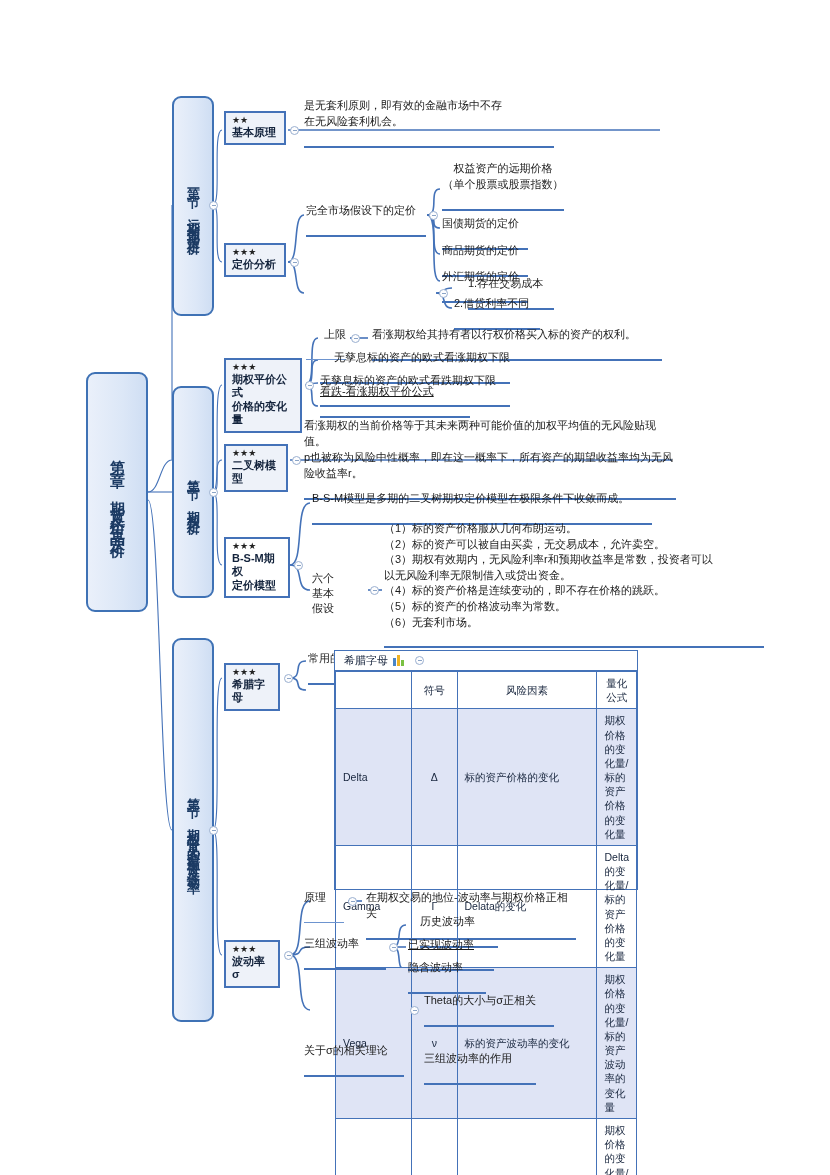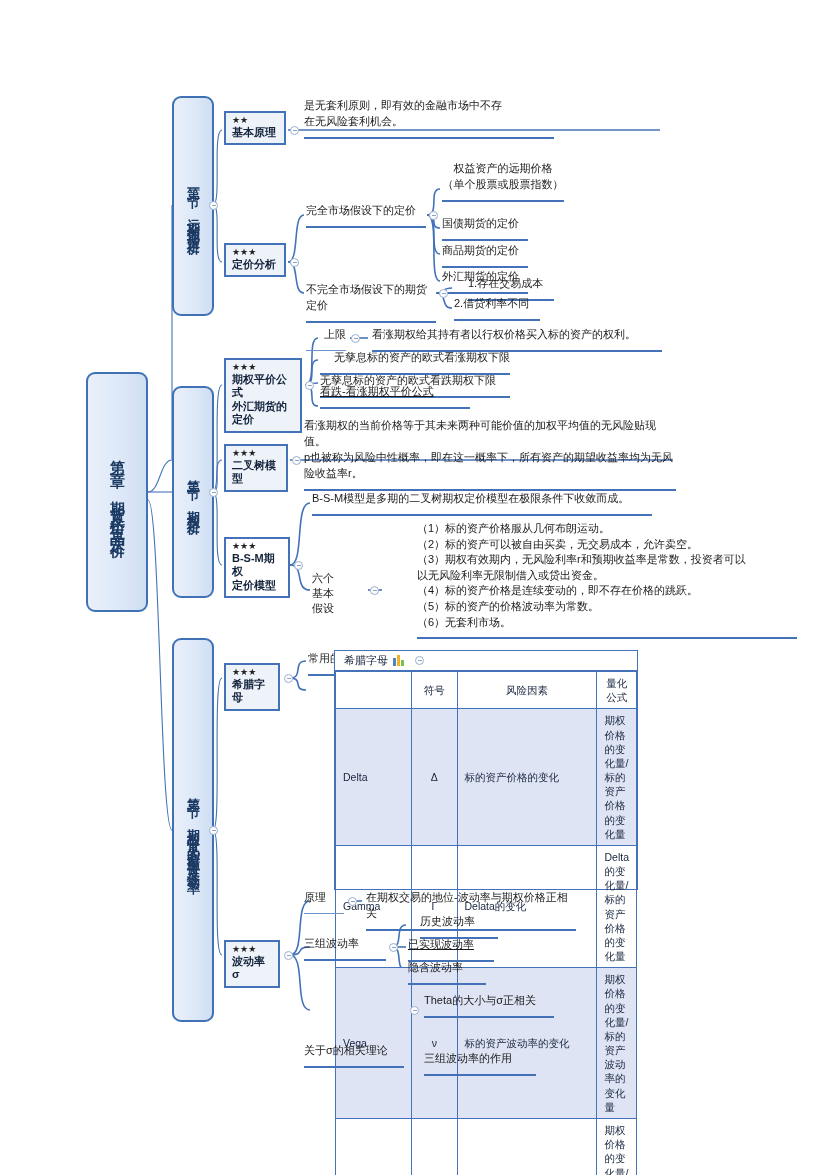--- a/index.html
+++ b/index.html
@@ -70,21 +70,21 @@
   }
   .tbox .tlabel{display:block;white-space:pre-line;}
 
   
   .leaf{
     position:absolute;
     font-size:11px;
     line-height:1.45;
     color:#1a1a1a;
     white-space:pre-line;
-    padding-bottom:7px;
+    padding-bottom:16px;
   }
   .leaf.ul{border-bottom:2px solid #4472b8;}
   .leaf.ul-thin{border-bottom:1.5px solid #6d94cf;}
 
   
   .handle{
     position:absolute;
     width:9px;height:9px;
     border:1px solid #9ab0d0;
     border-radius:50%;
@@ -254,29 +254,28 @@
 
   <div class="leaf ul" style="left:306px;top:203px;width:120px;">完全市场假设下的定价</div>
   <div class="handle" style="left:429px;top:211px;"></div>
 
   <div class="leaf ul" style="left:442px;top:161px;width:122px;text-align:center;">权益资产的远期价格
 （单个股票或股票指数）</div>
   <div class="leaf ul" style="left:442px;top:216px;width:86px;">国债期货的定价</div>
   <div class="leaf ul" style="left:442px;top:243px;width:86px;">商品期货的定价</div>
   <div class="leaf ul" style="left:442px;top:269px;width:86px;">外汇期货的定价</div>
 
-  <div class="leaf ul" style="left:306px;top:282px;width:130px;">不完全市场假设下的期货定价</div>
   <div class="handle" style="left:439px;top:289px;"></div>
   <div class="leaf ul" style="left:468px;top:276px;width:86px;">1.存在交易成本</div>
   <div class="leaf ul" style="left:454px;top:296px;width:86px;">2.借贷利率不同</div>
 
   <div class="node tbox" style="left:224px;top:358px;width:78px;">
     <span class="stars">★★★</span>
     <span class="tlabel">期权平价公式
-外汇期货的定价</span>
+价格的变化量</span>
   </div>
   <div class="handle" style="left:305px;top:381px;"></div>
 
   <div class="leaf ul-thin" style="left:306px;top:327px;width:40px;text-align:right;">上限</div>
   <div class="handle" style="left:351px;top:334px;"></div>
   <div class="leaf ul" style="left:372px;top:327px;width:290px;">看涨期权给其持有者以行权价格买入标的资产的权利。</div>
 
   <div class="leaf ul" style="left:320px;top:350px;width:190px;text-align:right;">无孳息标的资产的欧式看涨期权下限</div>
   <div class="leaf ul" style="left:320px;top:373px;width:190px;">无孳息标的资产的欧式看跌期权下限</div>
   <div class="leaf ul" style="left:320px;top:384px;width:150px;text-decoration:underline;">看跌-看涨期权平价公式</div>
@@ -297,21 +296,21 @@
 定价模型</span>
   </div>
   <div class="handle" style="left:294px;top:561px;"></div>
 
   <div class="leaf ul" style="left:312px;top:491px;width:340px;">B-S-M模型是多期的二叉树期权定价模型在极限条件下收敛而成。</div>
 
   <div class="leaf" style="left:312px;top:571px;width:42px;line-height:1.35;">六个
 基本
 假设</div>
   <div class="handle" style="left:370px;top:586px;"></div>
-  <div class="leaf ul" style="left:384px;top:521px;width:380px;line-height:1.42;margin-left:33px;">（1）标的资产价格服从几何布朗运动。
+  <div class="leaf ul" style="left:384px;top:521px;width:380px;line-height:1.42;">（1）标的资产价格服从几何布朗运动。
 （2）标的资产可以被自由买卖，无交易成本，允许卖空。
 （3）期权有效期内，无风险利率r和预期收益率是常数，投资者可以
 以无风险利率无限制借入或贷出资金。
 （4）标的资产价格是连续变动的，即不存在价格的跳跃。
 （5）标的资产的价格波动率为常数。
 （6）无套利市场。</div>
 
   <div class="node tbox" style="left:224px;top:663px;width:56px;">
     <span class="stars">★★★</span>
     <span class="tlabel">希腊字母</span>

